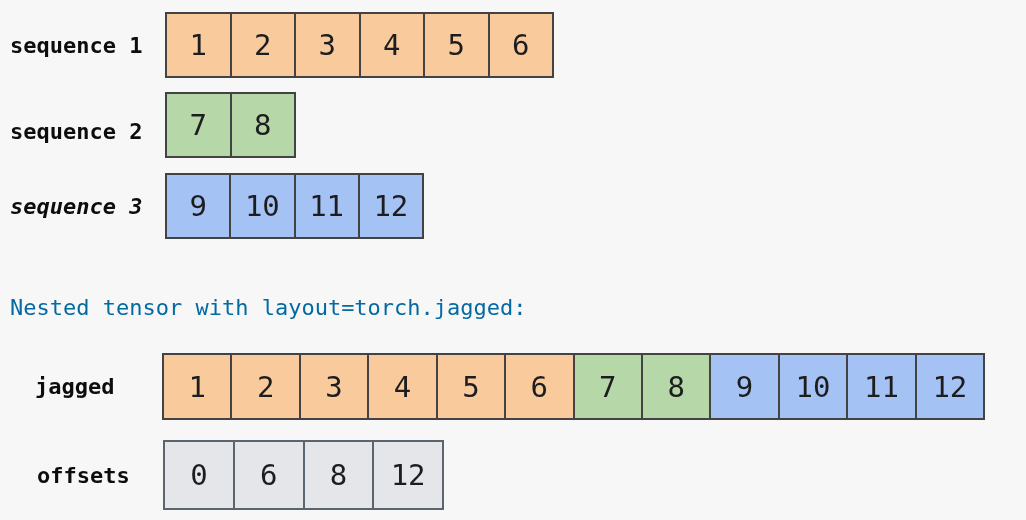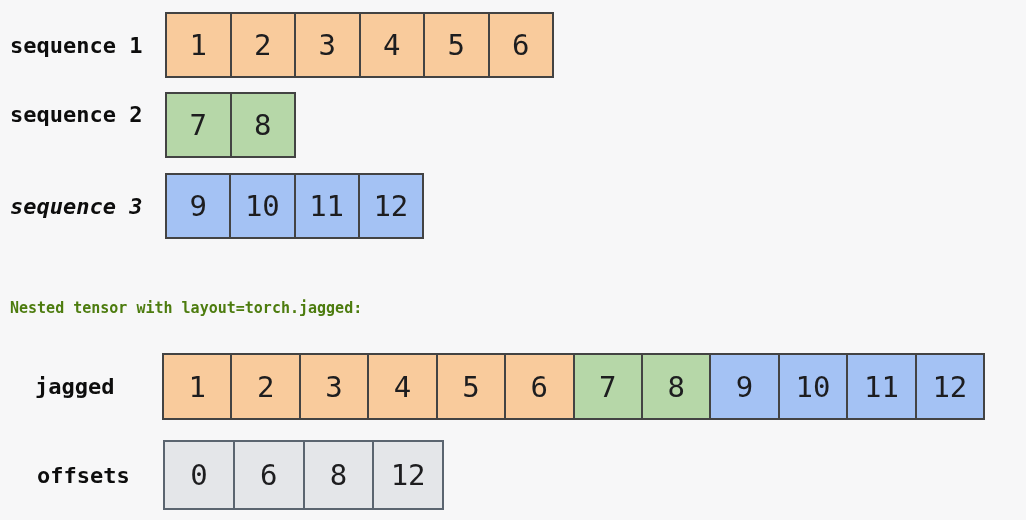--- a/index.html
+++ b/index.html
@@ -47,32 +47,32 @@
   [data-color="green"]  > .cell, .cell[data-color="green"]  { background: var(--green); }
   [data-color="blue"]   > .cell, .cell[data-color="blue"]   { background: var(--blue); }
   [data-color="gray"]   > .cell, .cell[data-color="gray"]   { background: var(--gray); }
 
   .offsets-cells,
   .offsets-cells .cell { border-color: var(--offsets-border, #5b6570); }
 
   
   #seq1-label   { left: 10px;  top: 12px;  height: 66px; text-align: right; }
   #seq1-cells   { left: 165px; top: 12px;  width: 389px; height: 66px; }
-  #seq2-label   { left: 10px;  top: 81px;  height: 66px; }
+  #seq2-label   { left: 10px;  top: 98px;  height: 66px; }
   #seq2-cells   { left: 165px; top: 92px;  width: 131px; height: 66px; }
   #seq3-label   { left: 10px;  top: 173px; height: 66px; font-style: italic; }
   #seq3-cells   { left: 165px; top: 173px; width: 259px; height: 66px; }
 
   #title {
     position: absolute;
     left: 10px; top: 294px;
-    font-weight: bold;
-    font-size: 15px;
+    font-weight: normal;
+    font-size: 22px;
     line-height: 28px;
-    color: #4d7c0f;
+    color: #0369a1;
     white-space: pre;
   }
 
   #values-label  { left: 35px;  top: 353px; height: 67px; }
   #values-cells  { left: 162px; top: 353px; width: 823px; height: 67px; }
   #offsets-label { left: 37px;  top: 440px; height: 70px; }
   #offsets-cells { left: 163px; top: 440px; width: 281px; height: 70px; }
 </style>
 </head>
 <body>

